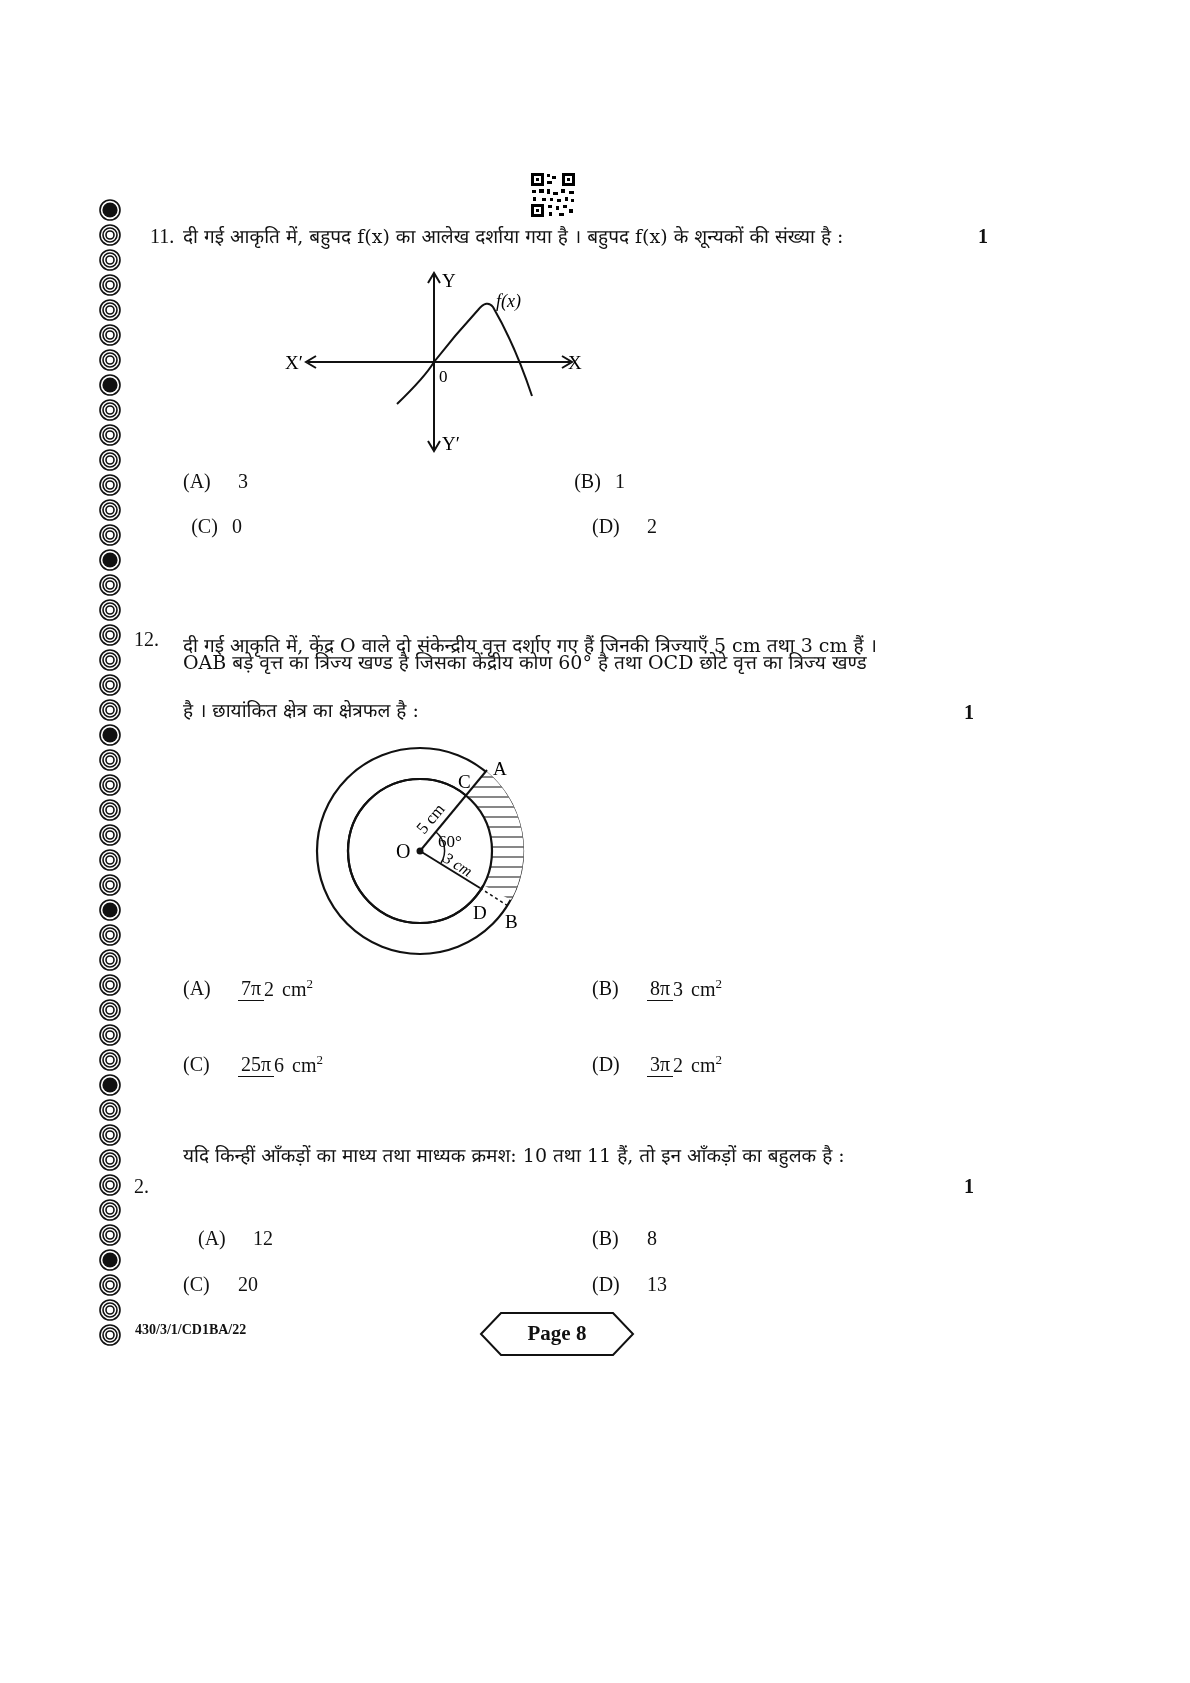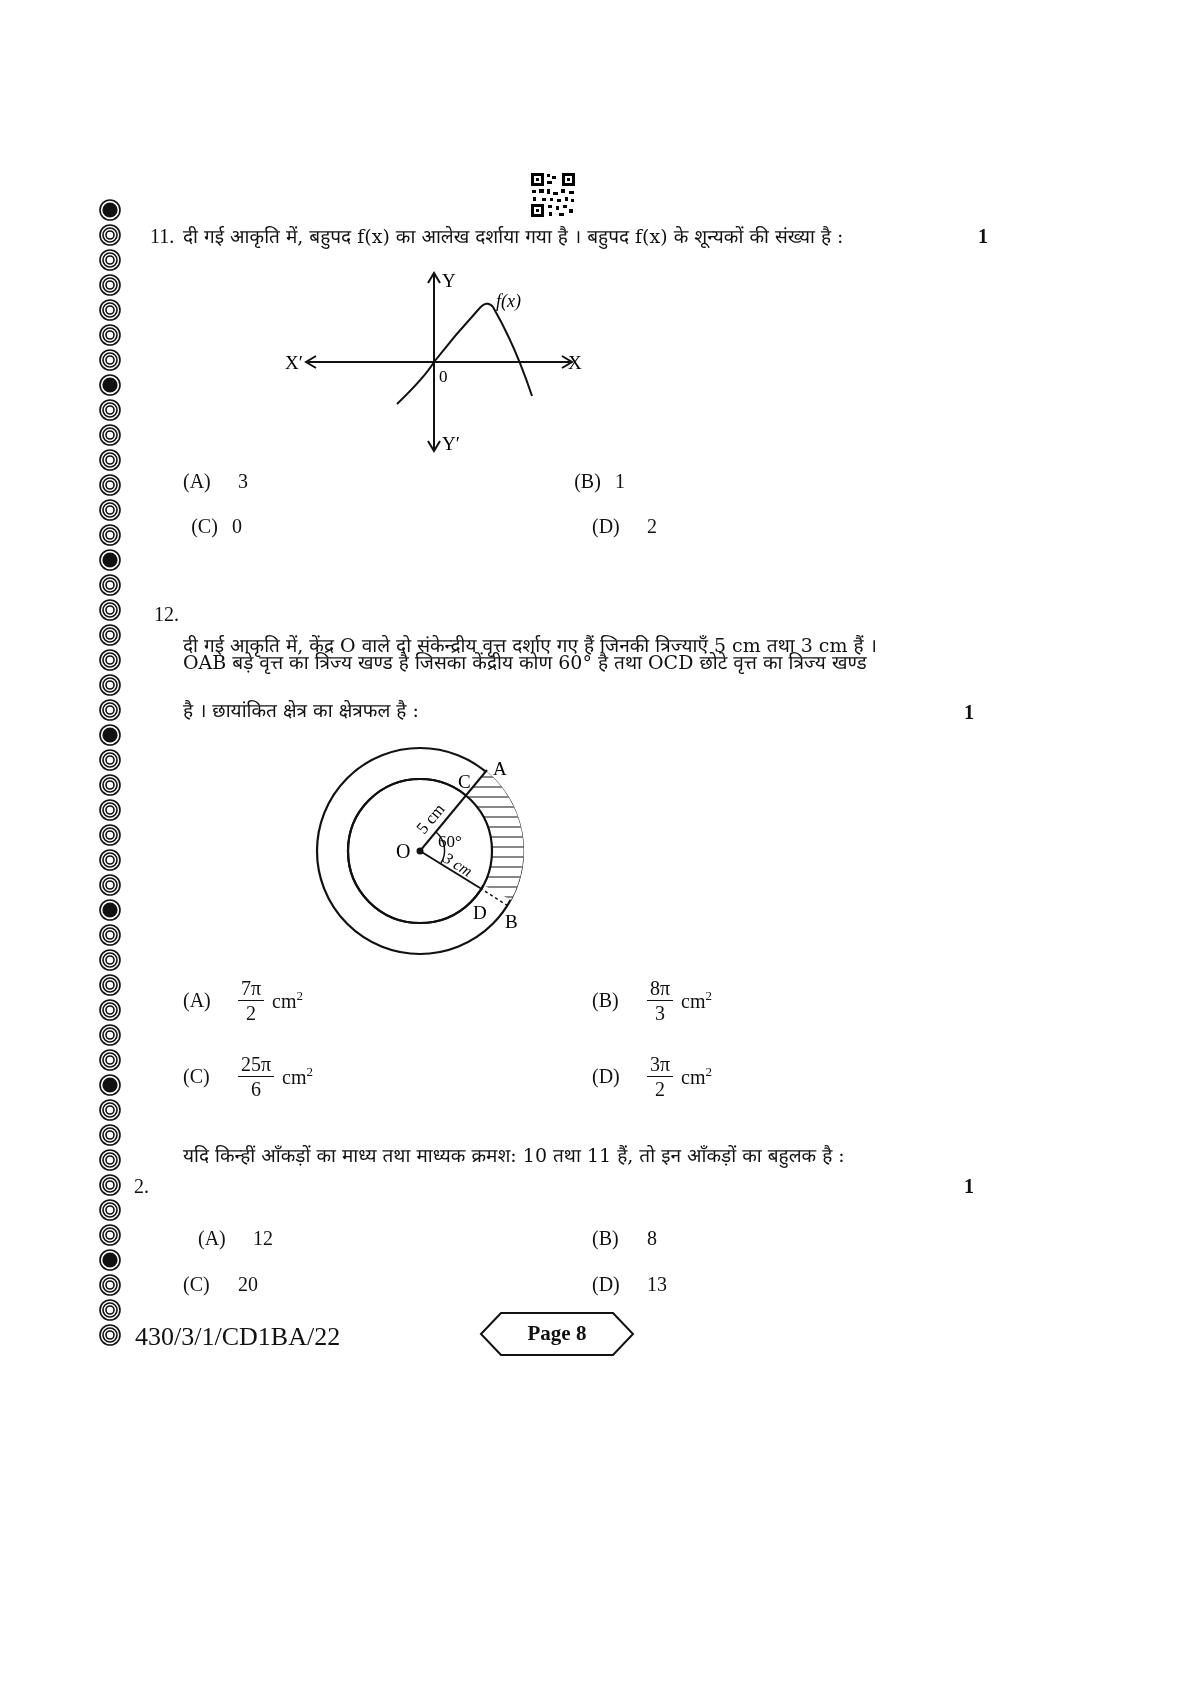--- a/index.html
+++ b/index.html
@@ -4,25 +4,25 @@
 <style>
   html, body { margin: 0; padding: 0; background: #ffffff; }
   body { width: 1190px; height: 1683px; position: relative; overflow: hidden;
          font-family: "DejaVu Serif", "Liberation Serif", serif; color: #111; }
   .abs { position: absolute; }
   .qtext { font-size: 19px; line-height: 24px; white-space: nowrap; }
   .qnum { font-size: 20px; font-family: "Liberation Serif", serif; }
   .marks { font-size: 20px; font-weight: bold; font-family: "Liberation Serif", serif; }
   .opt { font-size: 20px; font-family: "Liberation Serif", serif; }
   .opt .lbl { display: inline-block; width: 55px; }
-  .frac { display: inline-flex; flex-direction: column; align-items: center; vertical-align: middle; margin-right: 8px; }
+  .frac { display: inline-flex; flex-direction: row; align-items: center; vertical-align: middle; margin-right: 8px; }
   .frac .num { border-bottom: 1.5px solid #111; padding: 0 3px; line-height: 24px; }
   .frac .den { line-height: 24px; }
   .unit sup { font-size: 13px; }
-  .footer-code { font-size: 26px; font-weight: normal; font-family: "Liberation Serif", serif; }
+  .footer-code { font-size: 14px; font-weight: bold; font-family: "Liberation Serif", serif; }
   .page-badge { font-size: 21px; font-weight: bold; font-family: Liberation Serif, serif; }
 </style>
 </head>
 <body>
 
 <svg class="abs" style="left:530px;top:172px;" width="46" height="46" viewBox="0 0 46 46">
   <rect x="0" y="0" width="46" height="46" fill="#fff"></rect>
   <rect x="1" y="1" width="13" height="13" fill="#000"></rect>
     <rect x="4" y="4" width="7" height="7" fill="#fff"></rect>
     <rect x="6" y="6" width="3" height="3" fill="#000"></rect>
@@ -299,21 +299,21 @@
   <text x="5" y="104" font-size="19" font-family="Liberation Serif, serif">X′</text>
   <text x="159" y="117" font-size="17" font-family="Liberation Serif, serif">0</text>
   <text x="216" y="42" font-size="18" font-family="Liberation Serif, serif" font-style="italic">f(x)</text>
 </svg>
 
 <div class="abs opt" style="left:183px;top:470px;"><span class="lbl">(A)</span><span>3</span></div>
 <div class="abs opt" style="left:560px;top:470px;text-align:center;"><span class="lbl">(B)</span><span>1</span></div>
 <div class="abs opt" style="left:177px;top:515px;text-align:center;"><span class="lbl">(C)</span><span>0</span></div>
 <div class="abs opt" style="left:592px;top:515px;"><span class="lbl">(D)</span><span>2</span></div>
 
-<div class="abs qnum" style="left:134px;top:603px;margin-left:20px;">12.</div>
+<div class="abs qnum" style="left:134px;top:628px;">12.</div>
 <div class="abs qtext" style="left:183px;top:602px;margin-top:31px;">दी गई आकृति में, केंद्र O वाले दो संकेन्द्रीय वृत्त दर्शाए गए हैं जिनकी त्रिज्याएँ 5 cm तथा 3 cm हैं ।</div>
 <div class="abs qtext" style="left:183px;top:650px;">OAB बड़े वृत्त का त्रिज्य खण्ड है जिसका केंद्रीय कोण 60°  है तथा OCD छोटे वृत्त का त्रिज्य खण्ड</div>
 <div class="abs qtext" style="left:183px;top:698px;">है । छायांकित क्षेत्र का क्षेत्रफल है :</div>
 <div class="abs marks" style="left:964px;top:701px;">1</div>
 
 <svg class="abs" style="left:310px;top:745px;" width="240" height="215" viewBox="0 0 240 215">
   <defs>
     <clipPath id="shadeClip">
       <path d="M 110 106 L 176 26 A 103 103 0 0 1 201 155 Z"></path>
     </clipPath>

